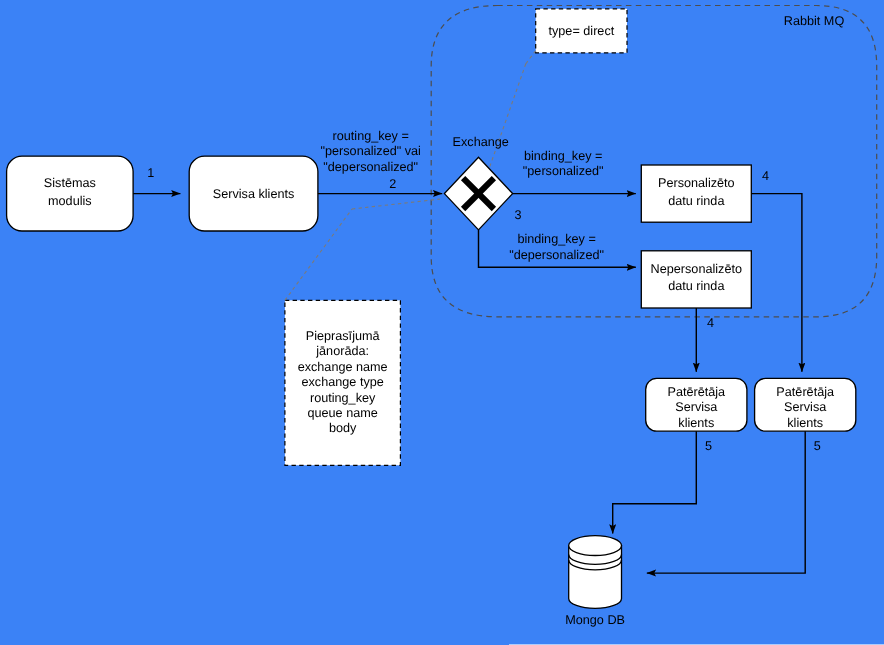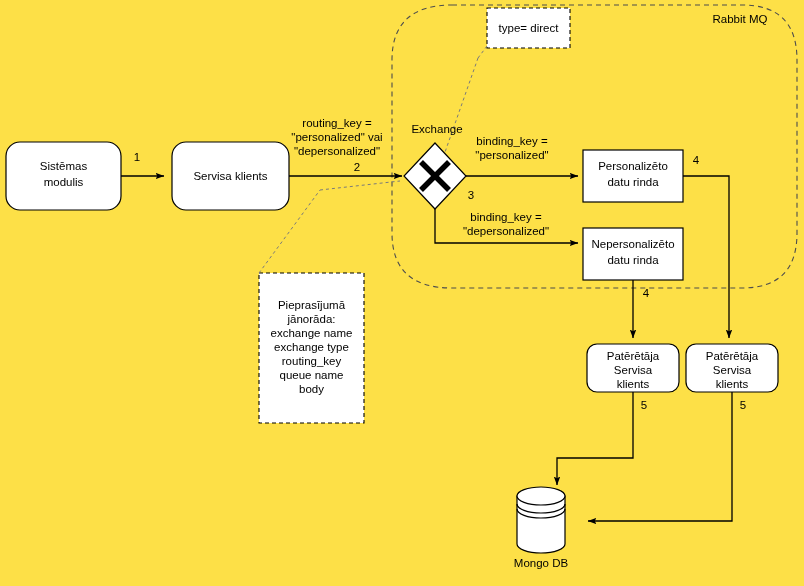--- a/index.html
+++ b/index.html
@@ -4,21 +4,21 @@
 <style>
   html, body {
     margin: 0;
     padding: 0;
     background: #ffffff;
   }
   #diagram-root {
     position: relative;
     width: 804px;
     height: 586px;
-    background: #fde047;
+    background: #3b82f6;
     font-family: "Liberation Sans", sans-serif;
     overflow: hidden;
   }
   svg#diagram-svg {
     display: block;
     width: 804px;
     height: 586px;
   }
   .shape-stroke {
     fill: #ffffff;

